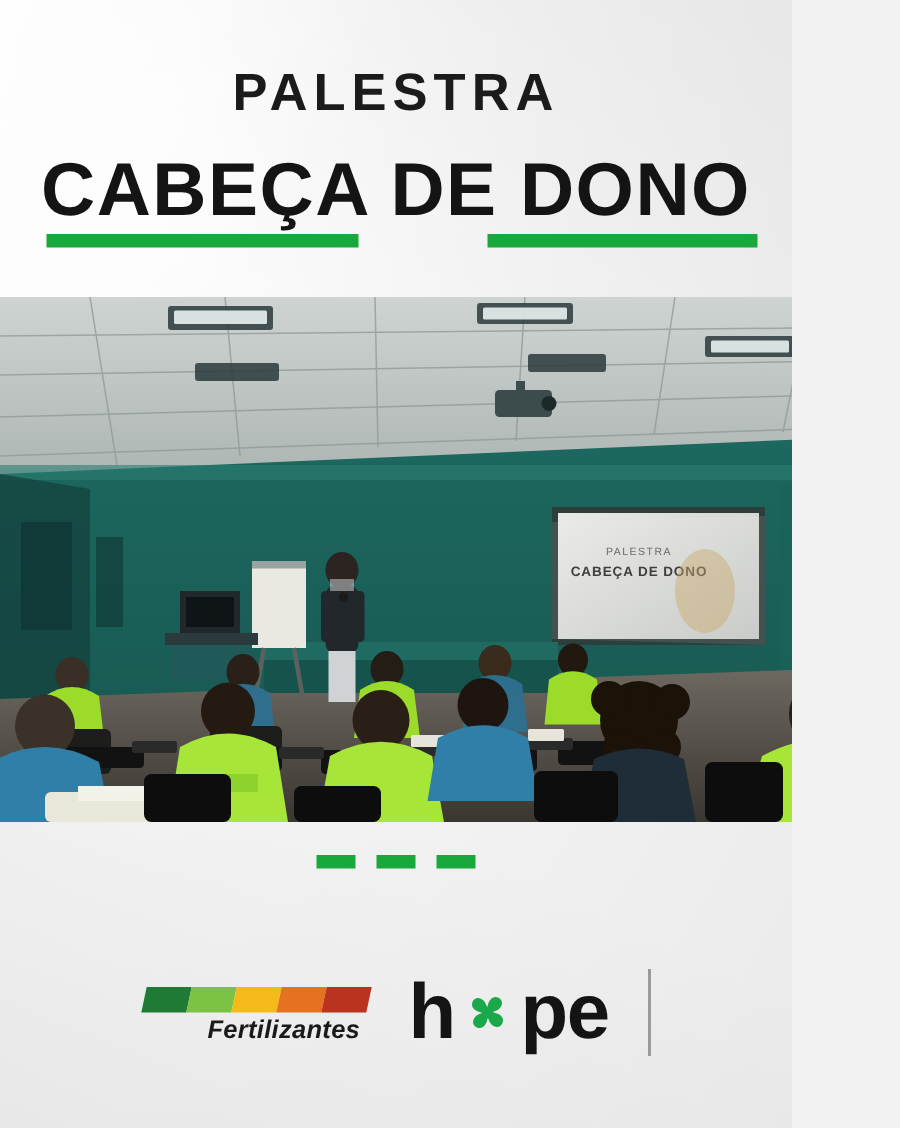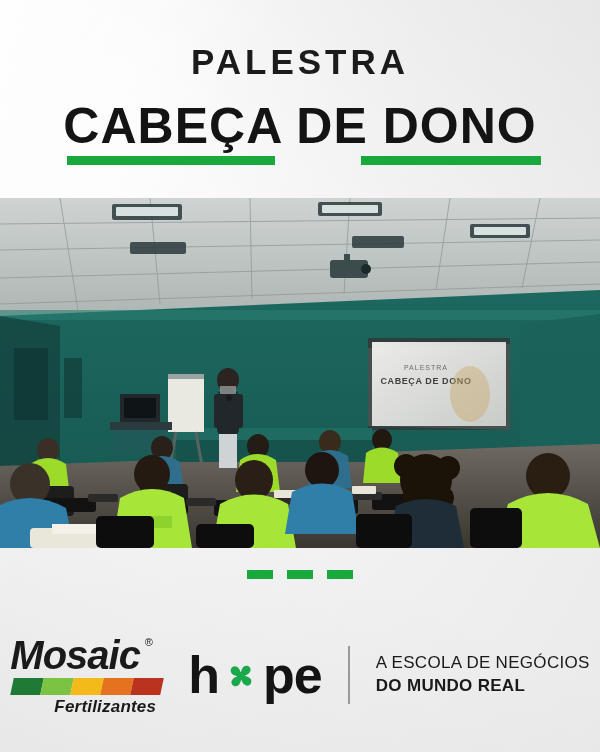--- a/index.html
+++ b/index.html
@@ -8,21 +8,21 @@
   }
   body {
     width: 600px;
     height: 752px;
     background: #f2f2f2;
     font-family: "Liberation Sans", sans-serif;
     overflow: hidden;
   }
   .poster {
     position: relative;
-    width: 600px;
+    width: 528px;
     height: 752px;
     background:
       radial-gradient(ellipse at 20% 10%, #ffffff 0%, #f4f4f4 45%, #eaeaea 100%);
     overflow: hidden;
   }
   
   .texture {
     position: absolute;
     inset: 0;
     background:
@@ -417,24 +417,20 @@
 
   <div class="dashes">
     <div class="dash"></div>
     <div class="dash"></div>
     <div class="dash"></div>
   </div>
 
   <div class="footer">
 
     <div class="mosaic">
-      <div class="mosaic-word">
-        <span>Mosaic</span>
-        <span class="mosaic-reg">®</span>
-      </div>
       <div class="mosaic-bars">
         <div class="mb mb1"></div>
         <div class="mb mb2"></div>
         <div class="mb mb3"></div>
         <div class="mb mb4"></div>
         <div class="mb mb5"></div>
       </div>
       <div class="mosaic-sub">Fertilizantes</div>
     </div>
 
@@ -449,19 +445,15 @@
             <path d="M21 20 C11 20, 9 28, 14 30 C19 32, 22 25, 21 20 Z"></path>
             <circle cx="21" cy="20" r="4"></circle>
           </g>
         </svg>
       </span>
       <span>pe</span>
     </div>
 
     <div class="divider-v"></div>
 
-    <div class="tagline">
-      <div class="t1">A ESCOLA DE NEGÓCIOS</div>
-      <div class="t2">DO MUNDO REAL</div>
-    </div>
 
   </div>
 </div>
 
 </body></html>

